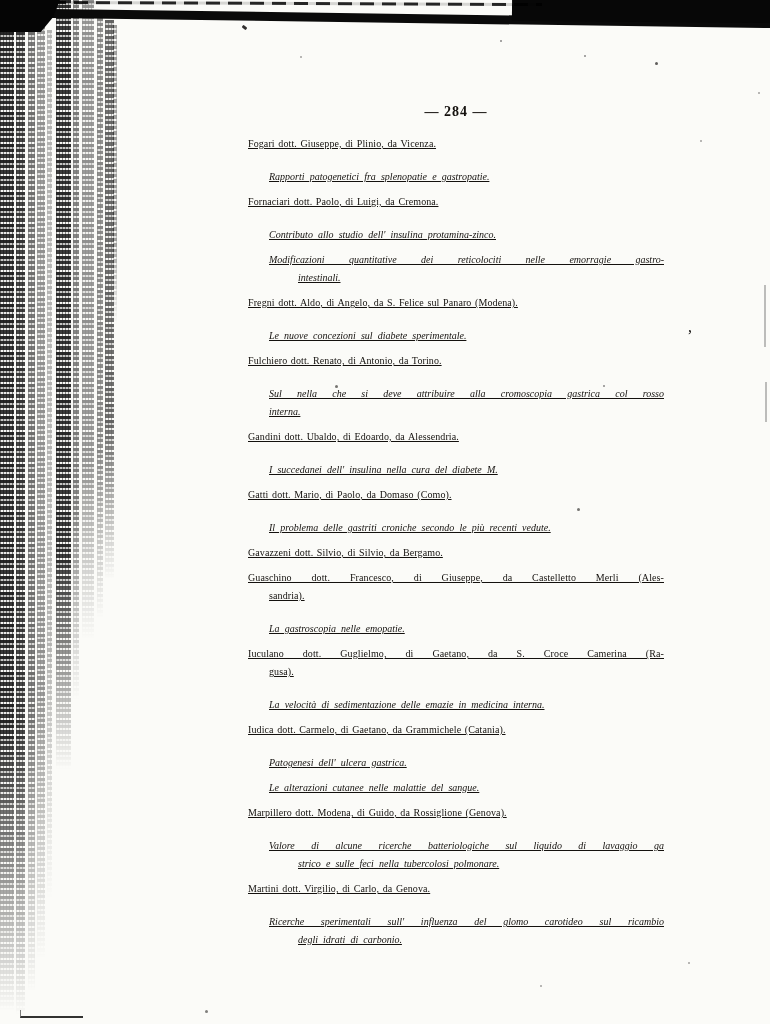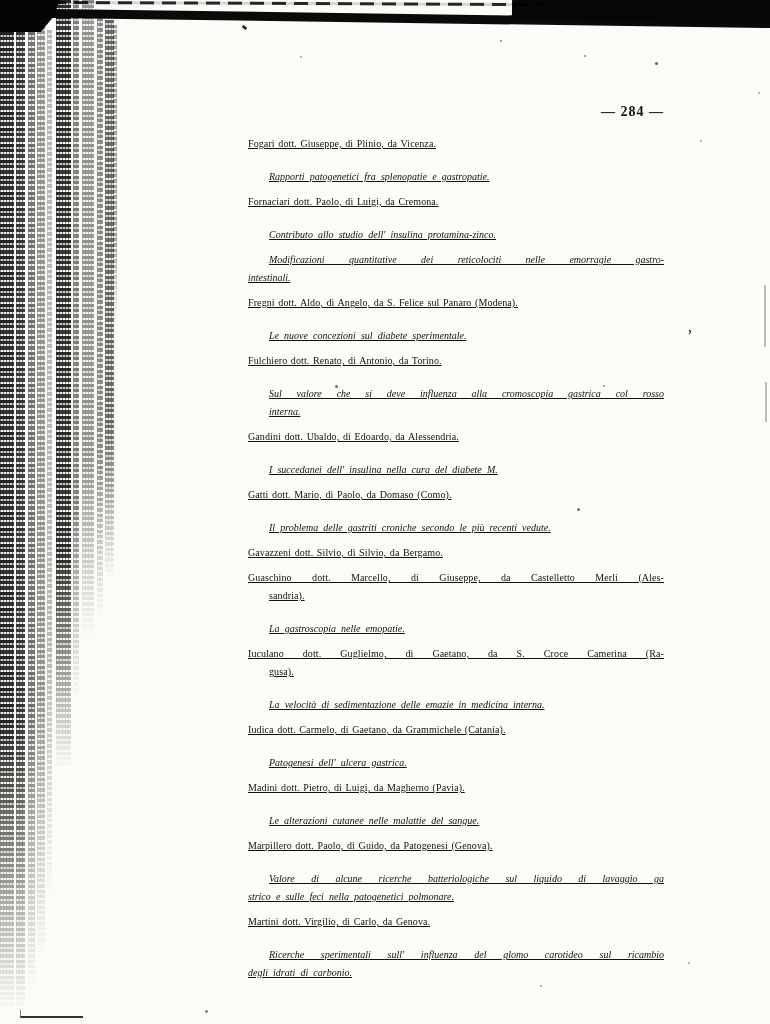--- a/index.html
+++ b/index.html
@@ -56,31 +56,31 @@
     position:absolute;left:688px;top:318px;font-size:16px;color:#141210;
     font-family:"Liberation Serif",serif;
   }
 
   
   .page-text{
     position:absolute;left:248px;top:104px;width:416px;
     color:#14110e;
   }
   .page-number{
-    text-align:right;font-size:14px;letter-spacing:1px;
+    text-align:center;font-size:14px;letter-spacing:1px;
     margin:0 0 15px 0;font-weight:600;
   }
   .entry{margin:0 0 7px 0;}
   .line{font-size:10px;line-height:18px;white-space:normal;text-decoration:underline;}
   .head{word-spacing:0.10em;letter-spacing:0.1px;}
   .title{font-style:italic;word-spacing:0.26em;}
   .line.full{text-align:justify;text-align-last:justify;word-spacing:normal;}
   .ind0{margin-left:0;}
   .ind1{margin-left:21px;}
-  .ind2{}
+  .ind2{margin-left:50px;}
   .line.head + .line.title{margin-top:15px;}
 </style>
 </head>
 <body>
 
 <div class="scan-layer">
   <div class="binding">
     <div class="streak" style="left:0;top:0;width:14px;height:1012px;opacity:.92;"></div>
     <div class="streak" style="left:16px;top:0;width:9px;height:1016px;opacity:.85;"></div>
     <div class="streak" style="left:28px;top:0;width:7px;height:992px;opacity:.6;"></div>
@@ -134,56 +134,55 @@
       <div class="entry">
         <div class="line title ind1 full">Modificazioni quantitative dei reticolociti nelle emorragie gastro-</div>
         <div class="line title ind2">intestinali.</div>
       </div>
       <div class="entry">
         <div class="line head ind0">Fregni dott. Aldo, di Angelo, da S. Felice sul Panaro (Modena).</div>
         <div class="line title ind1">Le nuove concezioni sul diabete sperimentale.</div>
       </div>
       <div class="entry">
         <div class="line head ind0">Fulchiero dott. Renato, di Antonio, da Torino.</div>
-        <div class="line title ind1 full">Sul valore che si deve influenza alla cromoscopia gastrica col rosso</div>
+        <div class="line title ind1 full">Sul nella che si deve attribuire alla cromoscopia gastrica col rosso</div>
         <div class="line title ind1">interna.</div>
       </div>
       <div class="entry">
         <div class="line head ind0">Gandini dott. Ubaldo, di Edoardo, da Alessendria.</div>
         <div class="line title ind1">I succedanei dell' insulina nella cura del diabete M.</div>
       </div>
       <div class="entry">
         <div class="line head ind0">Gatti dott. Mario, di Paolo, da Domaso (Como).</div>
         <div class="line title ind1">Il problema delle gastriti croniche secondo le più recenti vedute.</div>
       </div>
       <div class="entry">
         <div class="line head ind0">Gavazzeni dott. Silvio, di Silvio, da Bergamo.</div>
       </div>
       <div class="entry">
-        <div class="line head ind0 full">Guaschino dott. Marcello, di Giuseppe, da Castelletto Merli (Ales-</div>
+        <div class="line head ind0 full">Guaschino dott. Francesco, di Giuseppe, da Castelletto Merli (Ales-</div>
         <div class="line head ind1">sandria).</div>
         <div class="line title ind1">La gastroscopia nelle emopatie.</div>
       </div>
       <div class="entry">
         <div class="line head ind0 full">Iuculano dott. Guglielmo, di Gaetano, da S. Croce Camerina (Ra-</div>
         <div class="line head ind1">gusa).</div>
         <div class="line title ind1">La velocità di sedimentazione delle emazie in medicina interna.</div>
       </div>
       <div class="entry">
         <div class="line head ind0">Iudica dott. Carmelo, di Gaetano, da Grammichele (Catania).</div>
         <div class="line title ind1">Patogenesi dell' ulcera gastrica.</div>
       </div>
       <div class="entry">
-        <div class="line head ind0">Madini dott. Pietro, di Luigi, da Magherno (Pavia).</div>
         <div class="line title ind1">Le alterazioni cutanee nelle malattie del sangue.</div>
       </div>
       <div class="entry">
-        <div class="line head ind0">Marpillero dott. Paolo, di Guido, da Patogenesi (Genova).</div>
+        <div class="line head ind0">Marpillero dott. Modena, di Guido, da Rossiglione (Genova).</div>
         <div class="line title ind1 full">Valore di alcune ricerche batteriologiche sul liquido di lavaggio ga</div>
-        <div class="line title ind2">strico e sulle feci nella patogenetici polmonare.</div>
+        <div class="line title ind2">strico e sulle feci nella tubercolosi polmonare.</div>
       </div>
       <div class="entry">
         <div class="line head ind0">Martini dott. Virgilio, di Carlo, da Genova.</div>
         <div class="line title ind1 full">Ricerche sperimentali sull' influenza del glomo carotideo sul ricambio</div>
         <div class="line title ind2">degli idrati di carbonio.</div>
       </div>
     </div>
 </div>
 
 </body></html>

